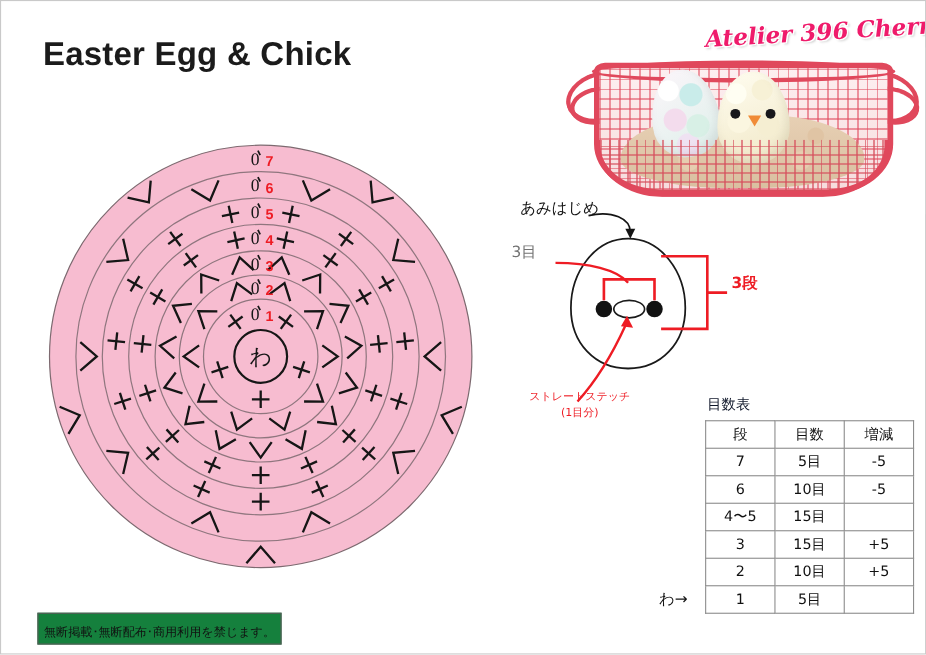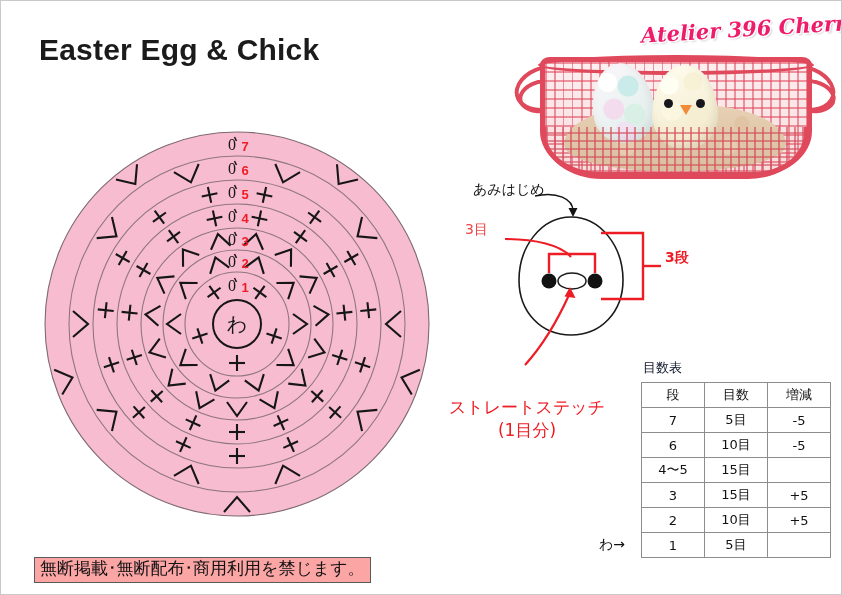--- a/index.html
+++ b/index.html
@@ -155,23 +155,23 @@
   table.counts th{ font-weight:normal; }
   #wa-arrow{
     position:absolute; left:-42px; bottom:4px;
     font-size:14px; color:#111; white-space:nowrap;
   }
 
   
   #copyright{
     position:absolute; left:33px; top:556px;
     border:1px solid #5a5a5a;
-    padding:0 5px 3px 5px;
-    font-size:17px; color:#111;
-    background:#fca5a5; white-space:nowrap;
+    padding:10px 5px 3px 5px;
+    font-size:11px; color:#111;
+    background:#15803d; white-space:nowrap;
     line-height:1.25;
   }
 
   .jp { font-family: "DejaVu Sans", "Liberation Sans", sans-serif; }
 </style>
 </head>
 <body>
 
 <div id="page">
 
@@ -523,23 +523,23 @@
       <path d="M 52 62 C 82 62 108 68 118 80" fill="none" stroke="#ee1c24" stroke-width="2.2"></path>
 
       <path d="M 148 56 L 190 56 L 190 122 L 148 122" fill="none" stroke="#ee1c24" stroke-width="2.4"></path>
       <path d="M 190 89 L 208 89" fill="none" stroke="#ee1c24" stroke-width="2.4"></path>
 
       <path d="M 72 188 C 92 166 106 140 116 118" fill="none" stroke="#ee1c24" stroke-width="2.2"></path>
       <path d="M 117 110 l 5.5 11 l -11 -1.5 Z" fill="#ee1c24"></path>
     </svg>
 
     <div class="jp" style="position:absolute;left:20px;top:4px;font-size:14px;color:#121212;white-space:nowrap;">あみはじめ</div>
-    <div class="jp" style="position:absolute;left:12px;top:44px;font-size:14px;color:#ef4444;white-space:nowrap;">3目</div>
+    <div class="jp" style="position:absolute;left:12px;top:44px;font-size:14px;color:#737373;white-space:nowrap;">3目</div>
     <div class="jp" style="position:absolute;left:212px;top:72px;font-size:14px;color:#ee1c24;white-space:nowrap;font-weight:bold;">3段</div>
-    <div class="jp" style="position:absolute;left:-6px;top:178px;font-size:17px;color:#ee1c24;text-align:center;width:160px;line-height:1.35;margin-top:41px;">
+    <div class="jp" style="position:absolute;left:-6px;top:178px;font-size:10px;color:#ee1c24;text-align:center;width:160px;line-height:1.35;">
       <span>ストレートステッチ</span><br>
       <span>(1目分)</span>
     </div>
   </div>
 
   <div id="table-wrap">
     <div id="table-title" class="jp">目数表</div>
     <div style="position:relative;">
       <table class="counts jp">
         <thead>

